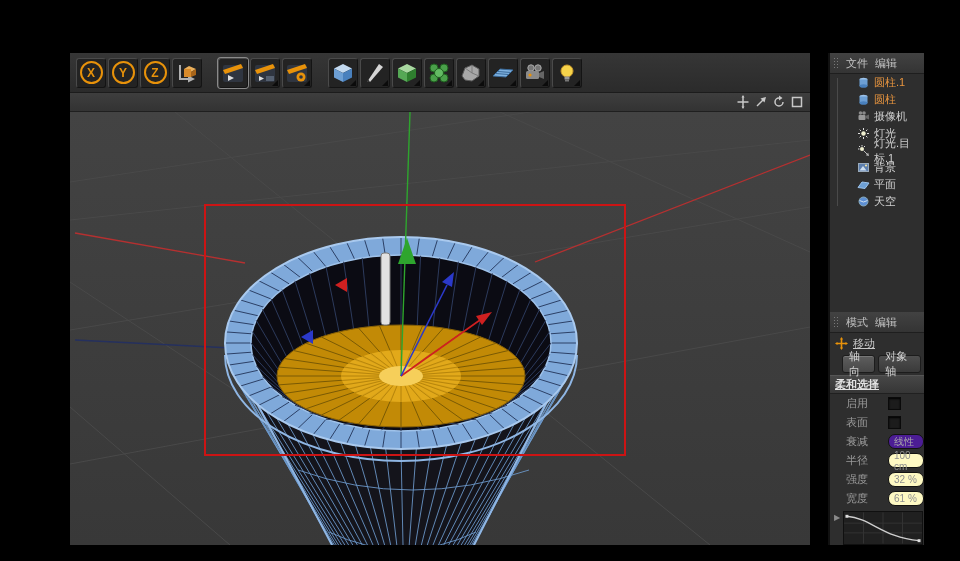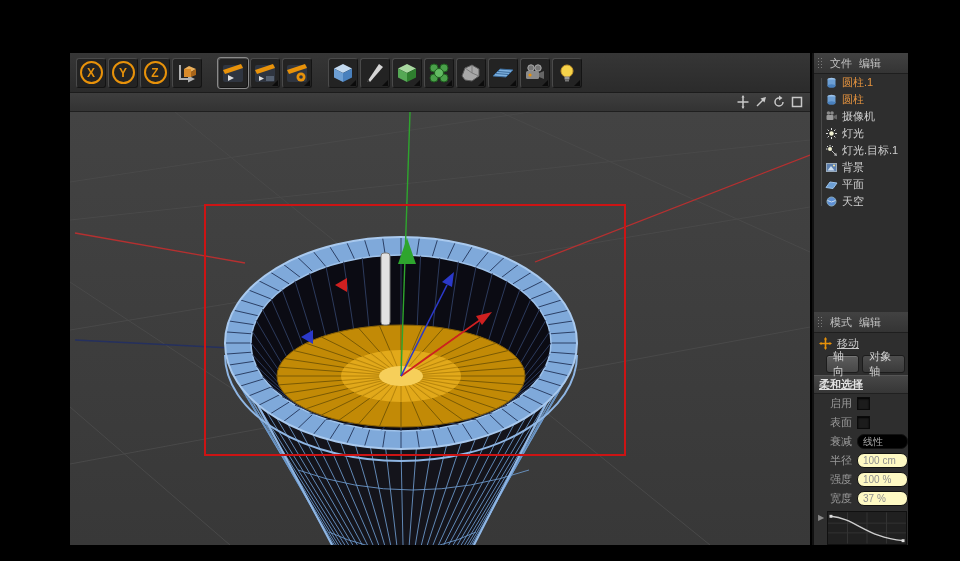--- a/index.html
+++ b/index.html
@@ -19,44 +19,44 @@
   .corner{position:absolute;right:1px;bottom:1px;width:0;height:0;border-left:6px solid transparent;border-bottom:6px solid #0b0b0b;}
   .tgap{width:14px;}
   
   .vbar{position:absolute;left:0;top:40px;width:740px;height:19px;background:linear-gradient(#3e3e3e,#333);
         border-bottom:1px solid #1f1f1f;display:flex;align-items:center;justify-content:flex-end;padding-right:6px;box-sizing:border-box;gap:4px;}
   .vic{width:14px;height:14px;cursor:pointer;}
   
   .viewport{position:absolute;left:0;top:59px;width:740px;height:433px;background:linear-gradient(#434343,#383838);}
   .viewport svg{position:absolute;left:0;top:0;width:100%;height:100%;}
   
-  .right-panel{position:absolute;left:742px;top:0;width:96px;height:492px;background:#2e2e2e;border-left:2px solid #111;box-sizing:border-box;}
+  .right-panel{position:absolute;left:758px;top:0;width:96px;height:492px;background:#2e2e2e;border-left:2px solid #111;box-sizing:border-box;}
   .pmenu{height:20px;background:linear-gradient(#424242,#343434);border-bottom:1px solid #1e1e1e;
          display:flex;align-items:center;gap:7px;padding-left:3px;color:#c3c3c3;font-size:11px;}
   .pmenu span{cursor:pointer;}
   .grip{width:6px;height:12px;background-image:radial-gradient(#7a7a7a 1px,transparent 1px);background-size:3px 3px;}
   .olist{height:136px;background:#2e2e2e;position:relative;
          background-image:linear-gradient(#4a4a4a,#4a4a4a);background-size:1px 128px;background-position:7px 4px;background-repeat:no-repeat;}
-  .orow{height:17px;display:flex;align-items:center;gap:4px;padding-left:11px;font-size:11px;color:#cfcfcf;cursor:pointer;}
+  .orow{height:17px;display:flex;align-items:center;gap:4px;padding-left:11px;font-size:11px;color:#cfcfcf;cursor:pointer;margin-left:16px;}
   .orow .oic{width:13px;height:13px;flex:0 0 13px;}
   .orow.hl span{color:#e8953f;}
   .spacer{height:102px;}
   .trow{height:20px;display:flex;align-items:center;gap:5px;padding-left:5px;font-size:11px;color:#c9c9c9;text-decoration:underline;}
   .abtns{height:22px;display:flex;align-items:center;padding-left:12px;}
   .abtn{height:16px;padding:0 6px;font-size:11px;color:#d2d2d2;border:1px solid #1c1c1c;border-radius:3px;
         background:linear-gradient(#4e4e4e,#3a3a3a);margin-right:3px;cursor:pointer;display:flex;align-items:center;}
   .abtn.on{background:linear-gradient(#5e5e5e,#474747);box-shadow:inset 0 1px 0 #777;}
   .sechead{height:17px;background:linear-gradient(#474747,#363636);border-top:1px solid #555;border-bottom:1px solid #202020;
            color:#e2e2e2;font-size:11px;font-weight:bold;display:flex;align-items:center;padding-left:5px;text-decoration:underline;}
-  .arow{height:19px;display:flex;align-items:center;font-size:11px;color:#9a9a9a;}
+  .arow{height:19px;display:flex;align-items:center;font-size:11px;color:#9a9a9a;gap:15px;}
   .alabel{width:38px;text-align:right;margin-right:5px;flex:0 0 38px;}
   .cbox{width:11px;height:11px;background:#1c1c1c;border:1px solid #0a0a0a;box-shadow:inset 0 1px 2px #000;cursor:pointer;}
   .field,.drop{width:44px;height:13px;background:#fef9c3;border:1px solid #121212;border-radius:7px;
         color:#8f8f8f;font-size:10px;display:flex;align-items:center;padding:0 5px;cursor:pointer;}
-  .drop{color:#a8a8a8;background:#000000;}
+  .drop{color:#a8a8a8;background:#4c1d95;}
   .curve-row{height:40px;display:flex;align-items:flex-start;gap:3px;padding:3px 0 0 4px;box-sizing:border-box;}
   .expander{color:#8a8a8a;font-size:8px;line-height:14px;cursor:pointer;}
   .curve{width:78px;height:32px;background:#202020;border:1px solid #101010;}
 </style>
 </head>
 <body>
 
 <div class="stage">
   <div class="app">
 
@@ -564,25 +564,25 @@
       <div class="arow">
         <span class="alabel">衰减</span>
         <span class="drop">线性</span>
       </div>
       <div class="arow">
         <span class="alabel">半径</span>
         <span class="field">100 cm</span>
       </div>
       <div class="arow">
         <span class="alabel">强度</span>
-        <span class="field">100 %</span>
+        <span class="field">32 %</span>
       </div>
       <div class="arow">
         <span class="alabel">宽度</span>
-        <span class="field">37 %</span>
+        <span class="field">61 %</span>
       </div>
 
       <div class="curve-row">
         <span class="expander">▶</span>
         <svg class="curve" viewBox="0 0 80 32">
           <path d="M20,0 L20,32 M40,0 L40,32 M60,0 L60,32 M0,11 L80,11 M0,21 L80,21" stroke="#333" fill="none"></path>
           <path d="M3,4 C 28,6 40,26 77,29" stroke="#cfcfcf" stroke-width="1.4" fill="none"></path>
           <rect x="1.5" y="2.5" width="3" height="3" fill="#ddd"></rect>
           <rect x="75.5" y="27.5" width="3" height="3" fill="#ddd"></rect>
         </svg>

